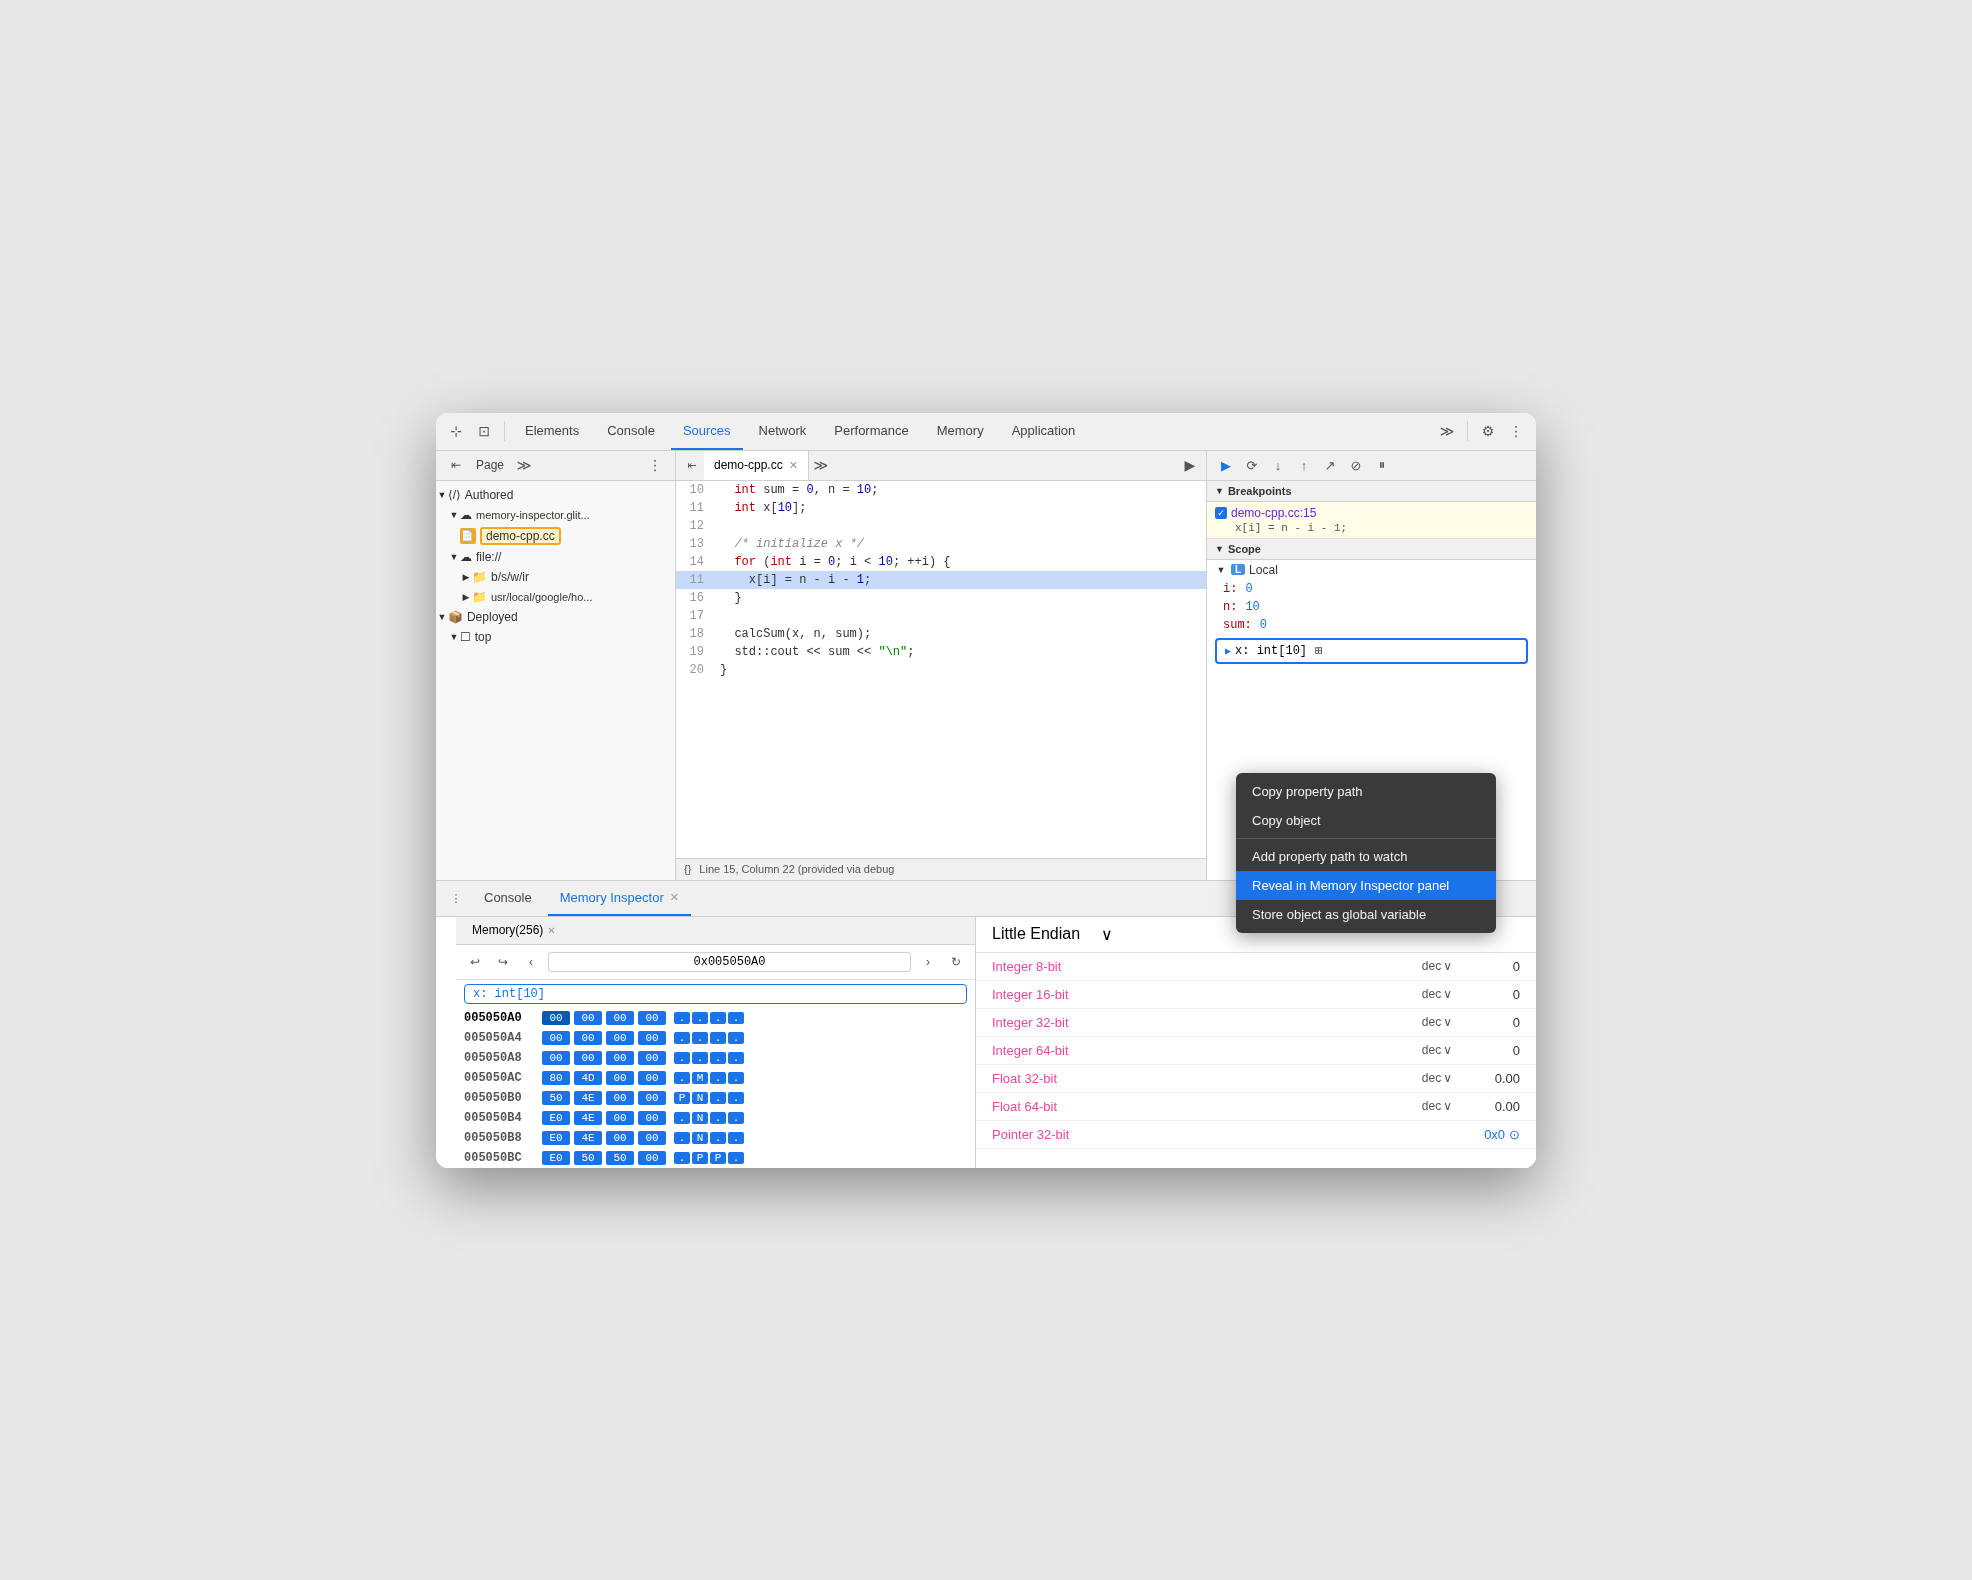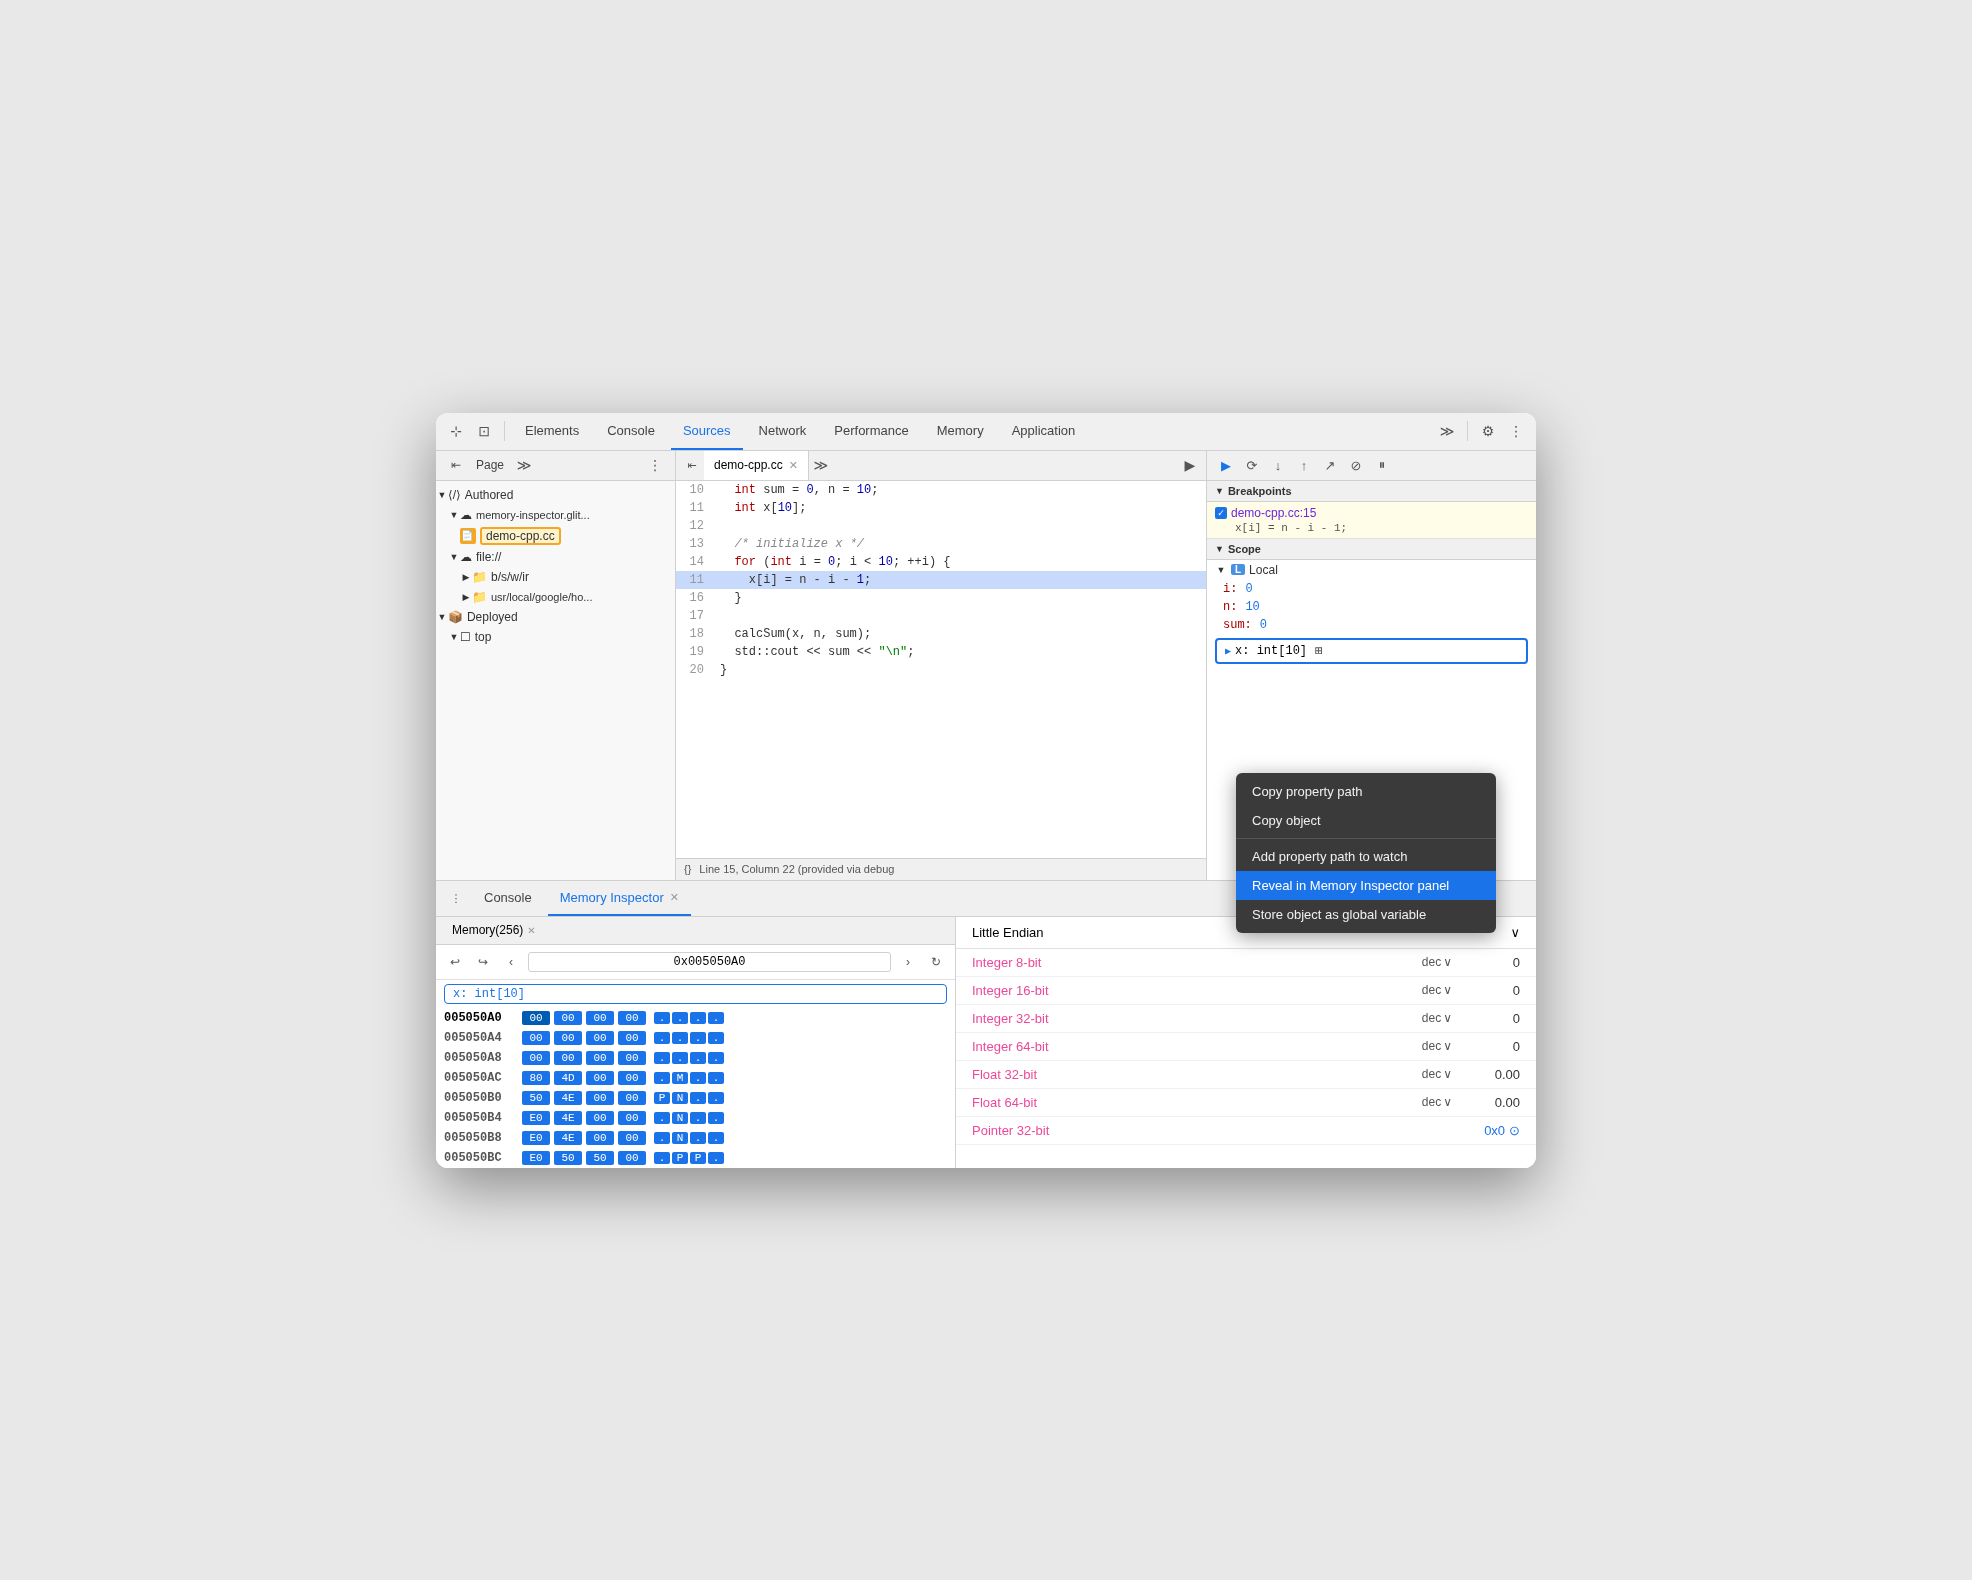--- a/index.html
+++ b/index.html
@@ -363,20 +363,21 @@
       border-bottom: 2px solid transparent;
     }
     .bottom-tab.active {
       color: #1a73e8;
       border-bottom: 2px solid #1a73e8;
     }
     .bottom-content {
       display: flex;
       flex: 1;
       overflow: hidden;
+      padding-left: 20px;
     }
     
     .memory-panel {
       width: 520px;
       border-right: 1px solid #d0d0d0;
       display: flex;
       flex-direction: column;
       font-size: 12px;
       background: #fff;
     }
@@ -472,23 +473,22 @@
       background: #fff;
       overflow-y: auto;
       font-size: 13px;
     }
     .data-endian {
       padding: 8px 16px;
       border-bottom: 1px solid #e0e0e0;
       display: flex;
       align-items: center;
       gap: 21px;
-      font-size: 13px;
-      cursor: pointer;
-      justify-content: space-between;
+      font-size: 16px;
+      cursor: pointer;
     }
     .data-row {
       display: flex;
       align-items: center;
       padding: 6px 16px;
       border-bottom: 1px solid #f0f0f0;
       gap: 8px;
     }
     .data-label { flex: 1; color: #ec4899; font-size: 13px; }
     .data-format {

